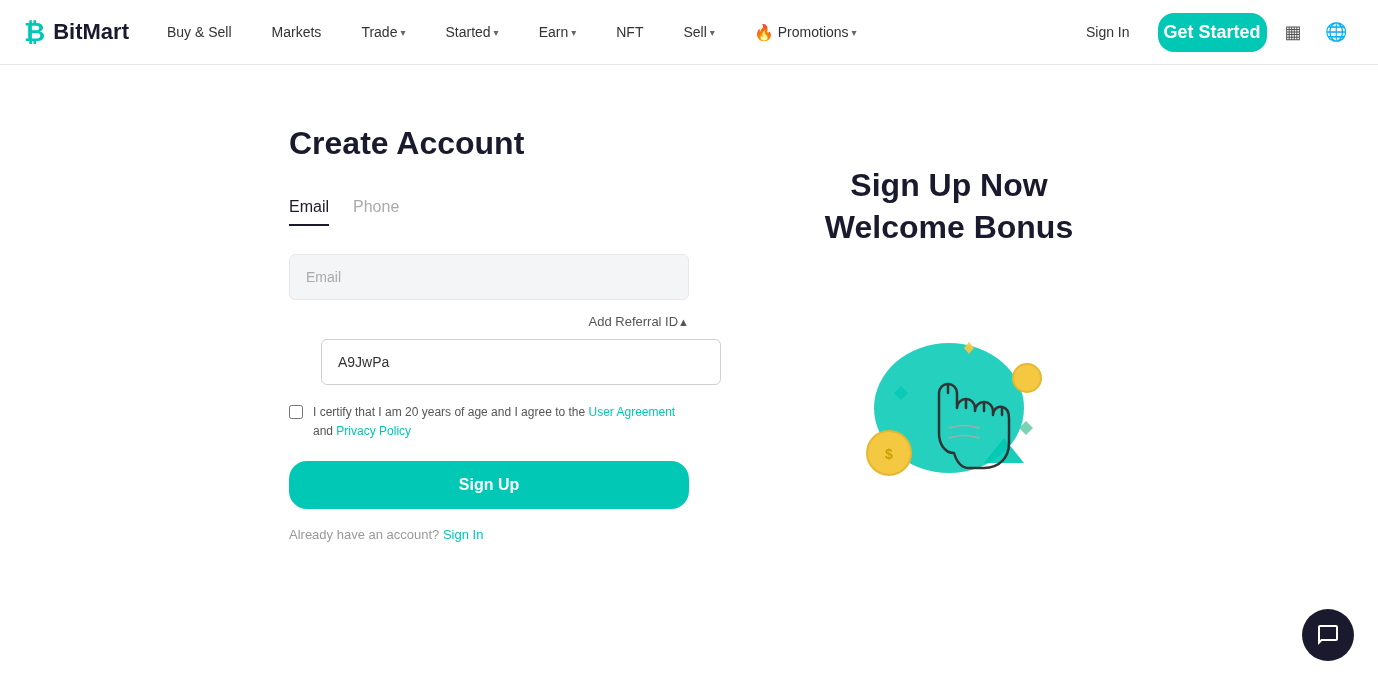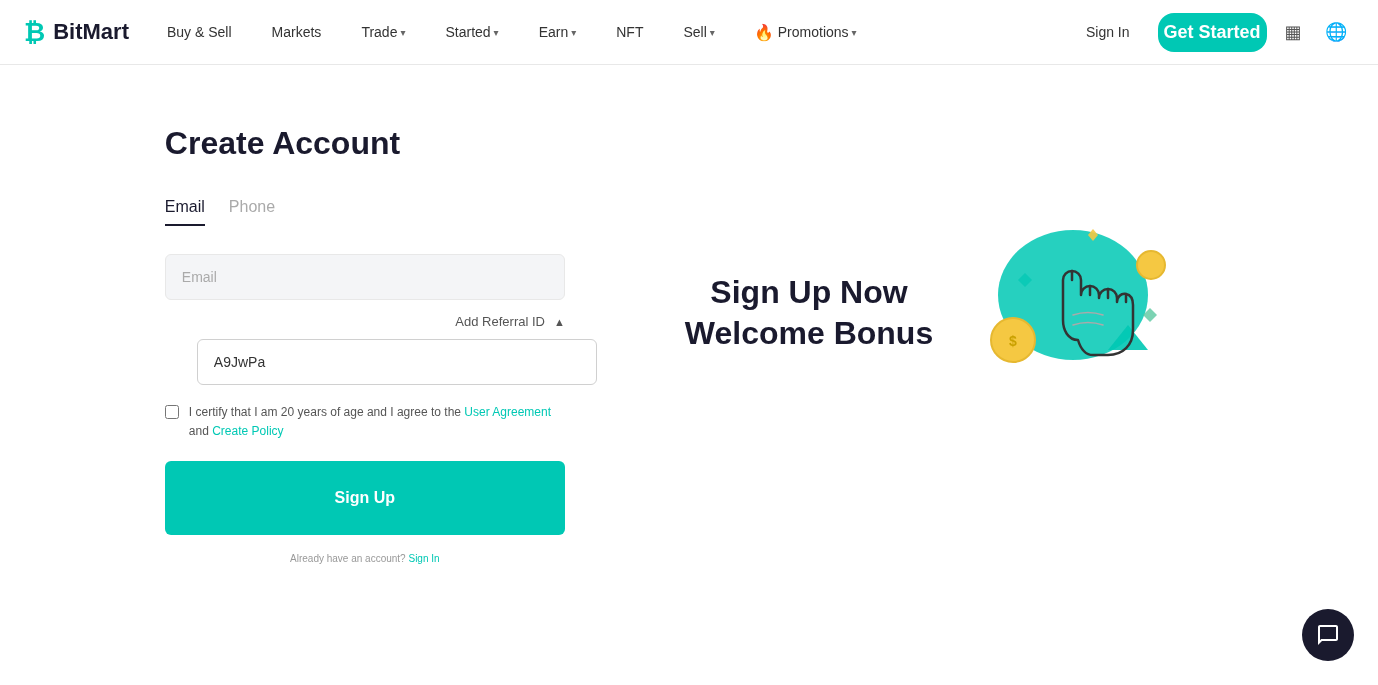--- a/index.html
+++ b/index.html
@@ -61,49 +61,49 @@
 
     .password-wrapper { position: relative; margin-bottom: 14px; }
     .password-wrapper .form-field { margin-bottom: 0; padding-right: 46px; }
     .eye-icon {
       position: absolute; right: 14px; top: 50%; transform: translateY(-50%);
       cursor: pointer; color: #aaa; font-size: 16px;
     }
 
     .referral-toggle {
       display: flex; justify-content: flex-end; align-items: center;
-      gap: 9px; font-size: 13px; color: #555; cursor: pointer;
+      gap: 0; font-size: 13px; color: #555; cursor: pointer;
       margin-bottom: 10px;
     }
     .chevron-sm { font-size: 11px; }
 
     .referral-field {
       width: 100%; padding: 14px 16px; font-size: 14px;
       background: #fff; border: 1px solid #d0d0d0; border-radius: 6px;
       color: #333; outline: none; margin-bottom: 18px; margin-left: 32px;
     }
 
     .checkbox-row {
       display: flex; align-items: flex-start; gap: 10px;
       font-size: 12px; color: #555; margin-bottom: 20px; line-height: 1.6;
     }
     .checkbox-row input[type="checkbox"] { margin-top: 2px; flex-shrink: 0; width: 14px; height: 14px; cursor: pointer; }
     .link-text { color: #00c8b4; cursor: pointer; }
 
     .signup-btn {
-      width: 100%; padding: 28px; background: #00c8b4; border: none;
-      border-radius: 6px; color: #fff; font-size: 16px; font-weight: 600;
+      width: 100%; padding: 15px; background: #00c8b4; border: none;
+      border-radius: 18px; color: #fff; font-size: 16px; font-weight: 600;
       cursor: pointer; margin-bottom: 18px;
     }
 
-    .already-account { text-align: center; font-size: 10px; color: #999; }
+    .already-account { text-align: left; font-size: 13px; color: #999; }
     .already-account .link-text { font-weight: 500; }
 
     
-    .promo-side { display: flex; align-items: flex-end; padding-top: 40px; }
+    .promo-side { display: flex; flex-direction: column; align-items: center; padding-top: 40px; }
     .promo-title {
       font-size: 32px; font-weight: 800; color: #1a1a2e; text-align: center;
       line-height: 1.3; margin-bottom: 30px;
     }
 
     
     .illustration { width: 280px; height: 220px; position: relative; }
     .illus-svg { width: 100%; height: 100%; }
 
     
@@ -181,21 +181,21 @@
       <span>Add Referral ID</span>
       <span class="chevron-sm">▲</span>
     </div>
 
     <input class="referral-field" type="text" value="A9JwPa" style="">
 
     <div class="checkbox-row">
       <input type="checkbox" style="">
       <span>
         <span>I certify that I am 20 years of age and I agree to the </span><span class="link-text">User Agreement</span><br>
-        <span> and </span><span class="link-text">Create Policy</span>
+        <span> and </span><span class="link-text">Privacy Policy</span>
       </span>
     </div>
 
     <button class="signup-btn">Sign Up</button>
 
     <div class="already-account">
       <span>Already have an account?</span>
       <span> </span>
       <span class="link-text">Sign In</span>
     </div>

